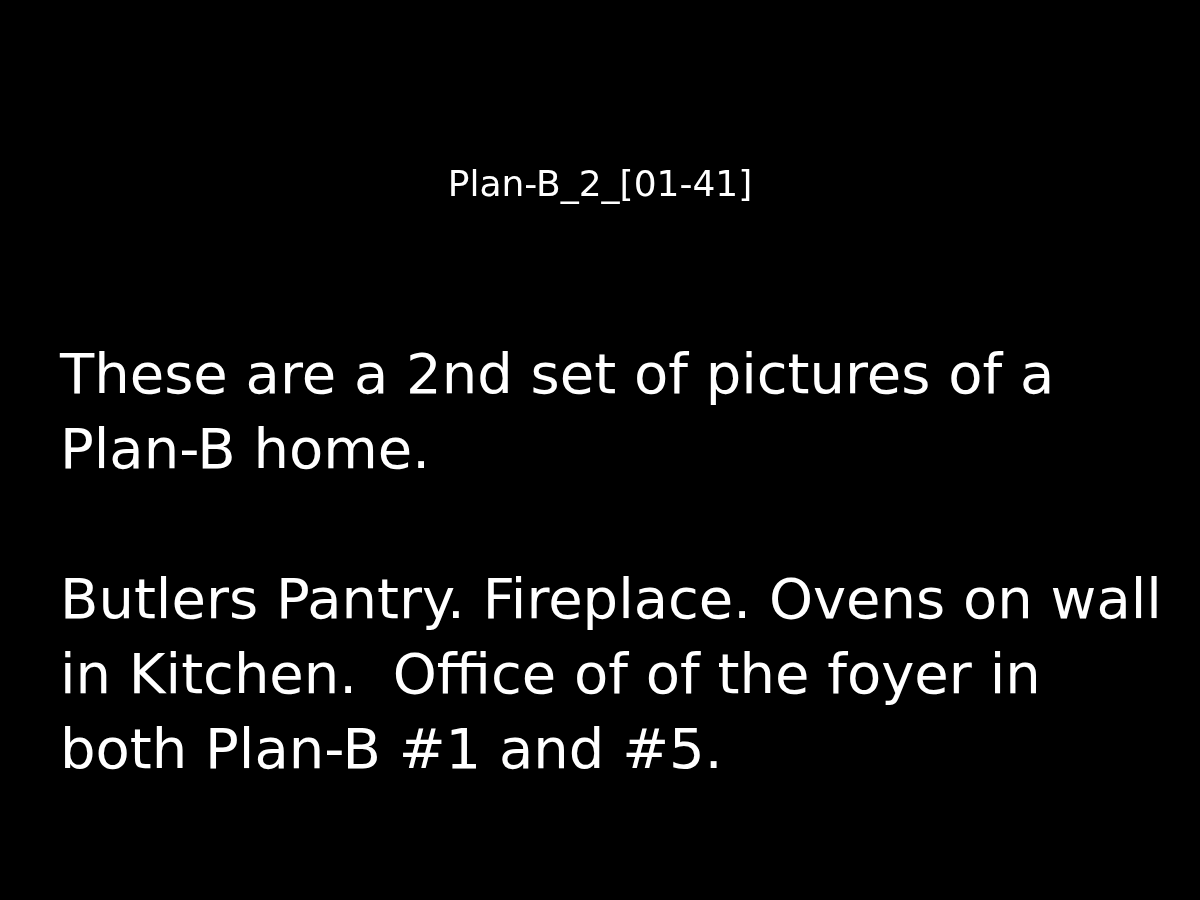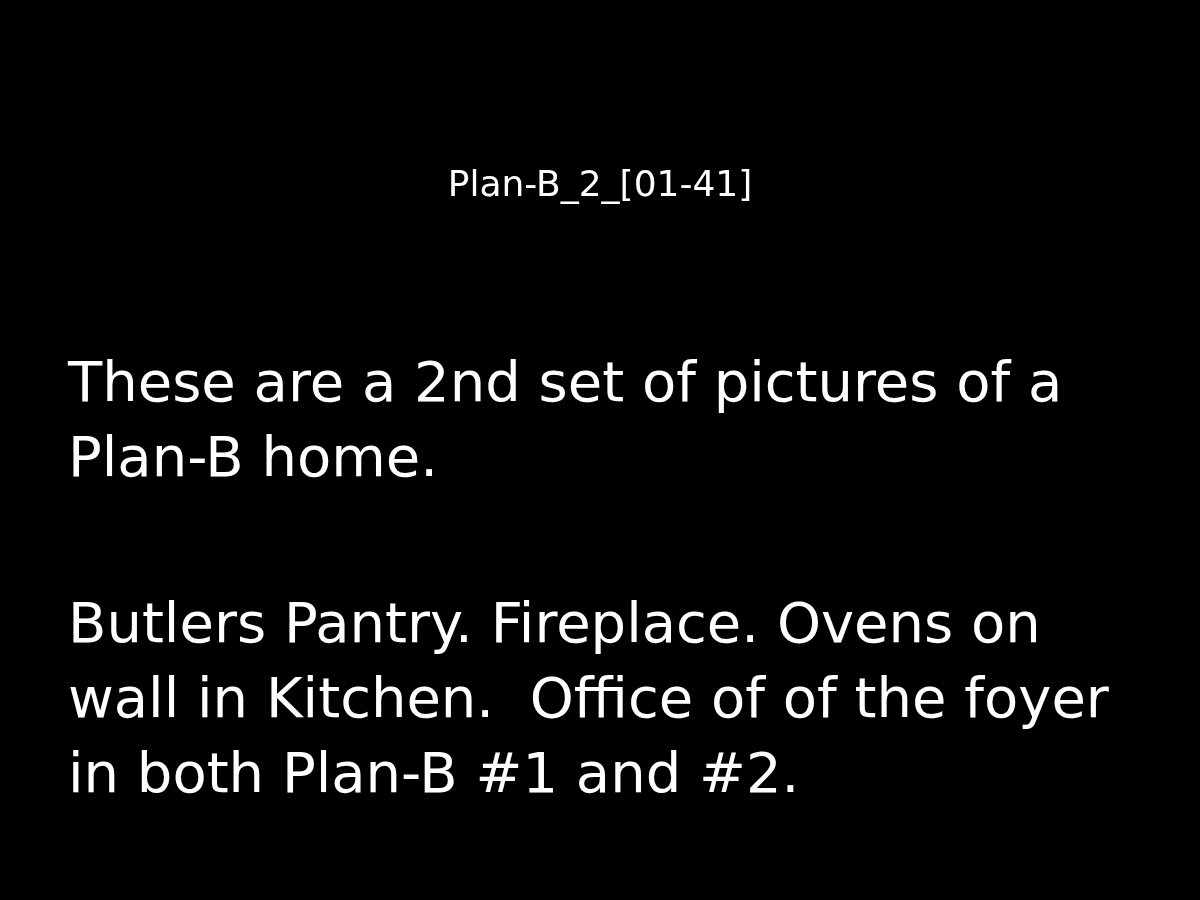--- a/index.html
+++ b/index.html
@@ -46,21 +46,21 @@
     position: absolute;
     left: 60px;
     top: 336px;
     width: 1110px;
   }
 
   .body-paragraph {
     font-size: 56px;
     line-height: 75px;
     color: #ffffff;
-    margin: 8px;
+    margin: 0;
     white-space: pre-wrap;
     text-align: left;
     word-spacing: 0px;
   }
 
   .paragraph-spacer {
     height: 75px;
     line-height: 75px;
     font-size: 56px;
   }
@@ -71,17 +71,17 @@
 <div class="slide">
 
   <h1 class="slide-title">Plan-B_2_[01-41]</h1>
 
   <div class="body-block">
 
     <p class="body-paragraph">These are a 2nd set of pictures of a Plan-B home.</p>
 
     <p class="body-paragraph paragraph-spacer"> </p>
 
-    <p class="body-paragraph">Butlers Pantry. Fireplace. Ovens on wall in Kitchen.  Office of of the foyer in both Plan-B #1 and #2.</p>
+    <p class="body-paragraph">Butlers Pantry. Fireplace. Ovens on wall in Kitchen.  Office of of the foyer in both Plan-B #1 and #5.</p>
 
   </div>
 
 </div>
 
 </body></html>

